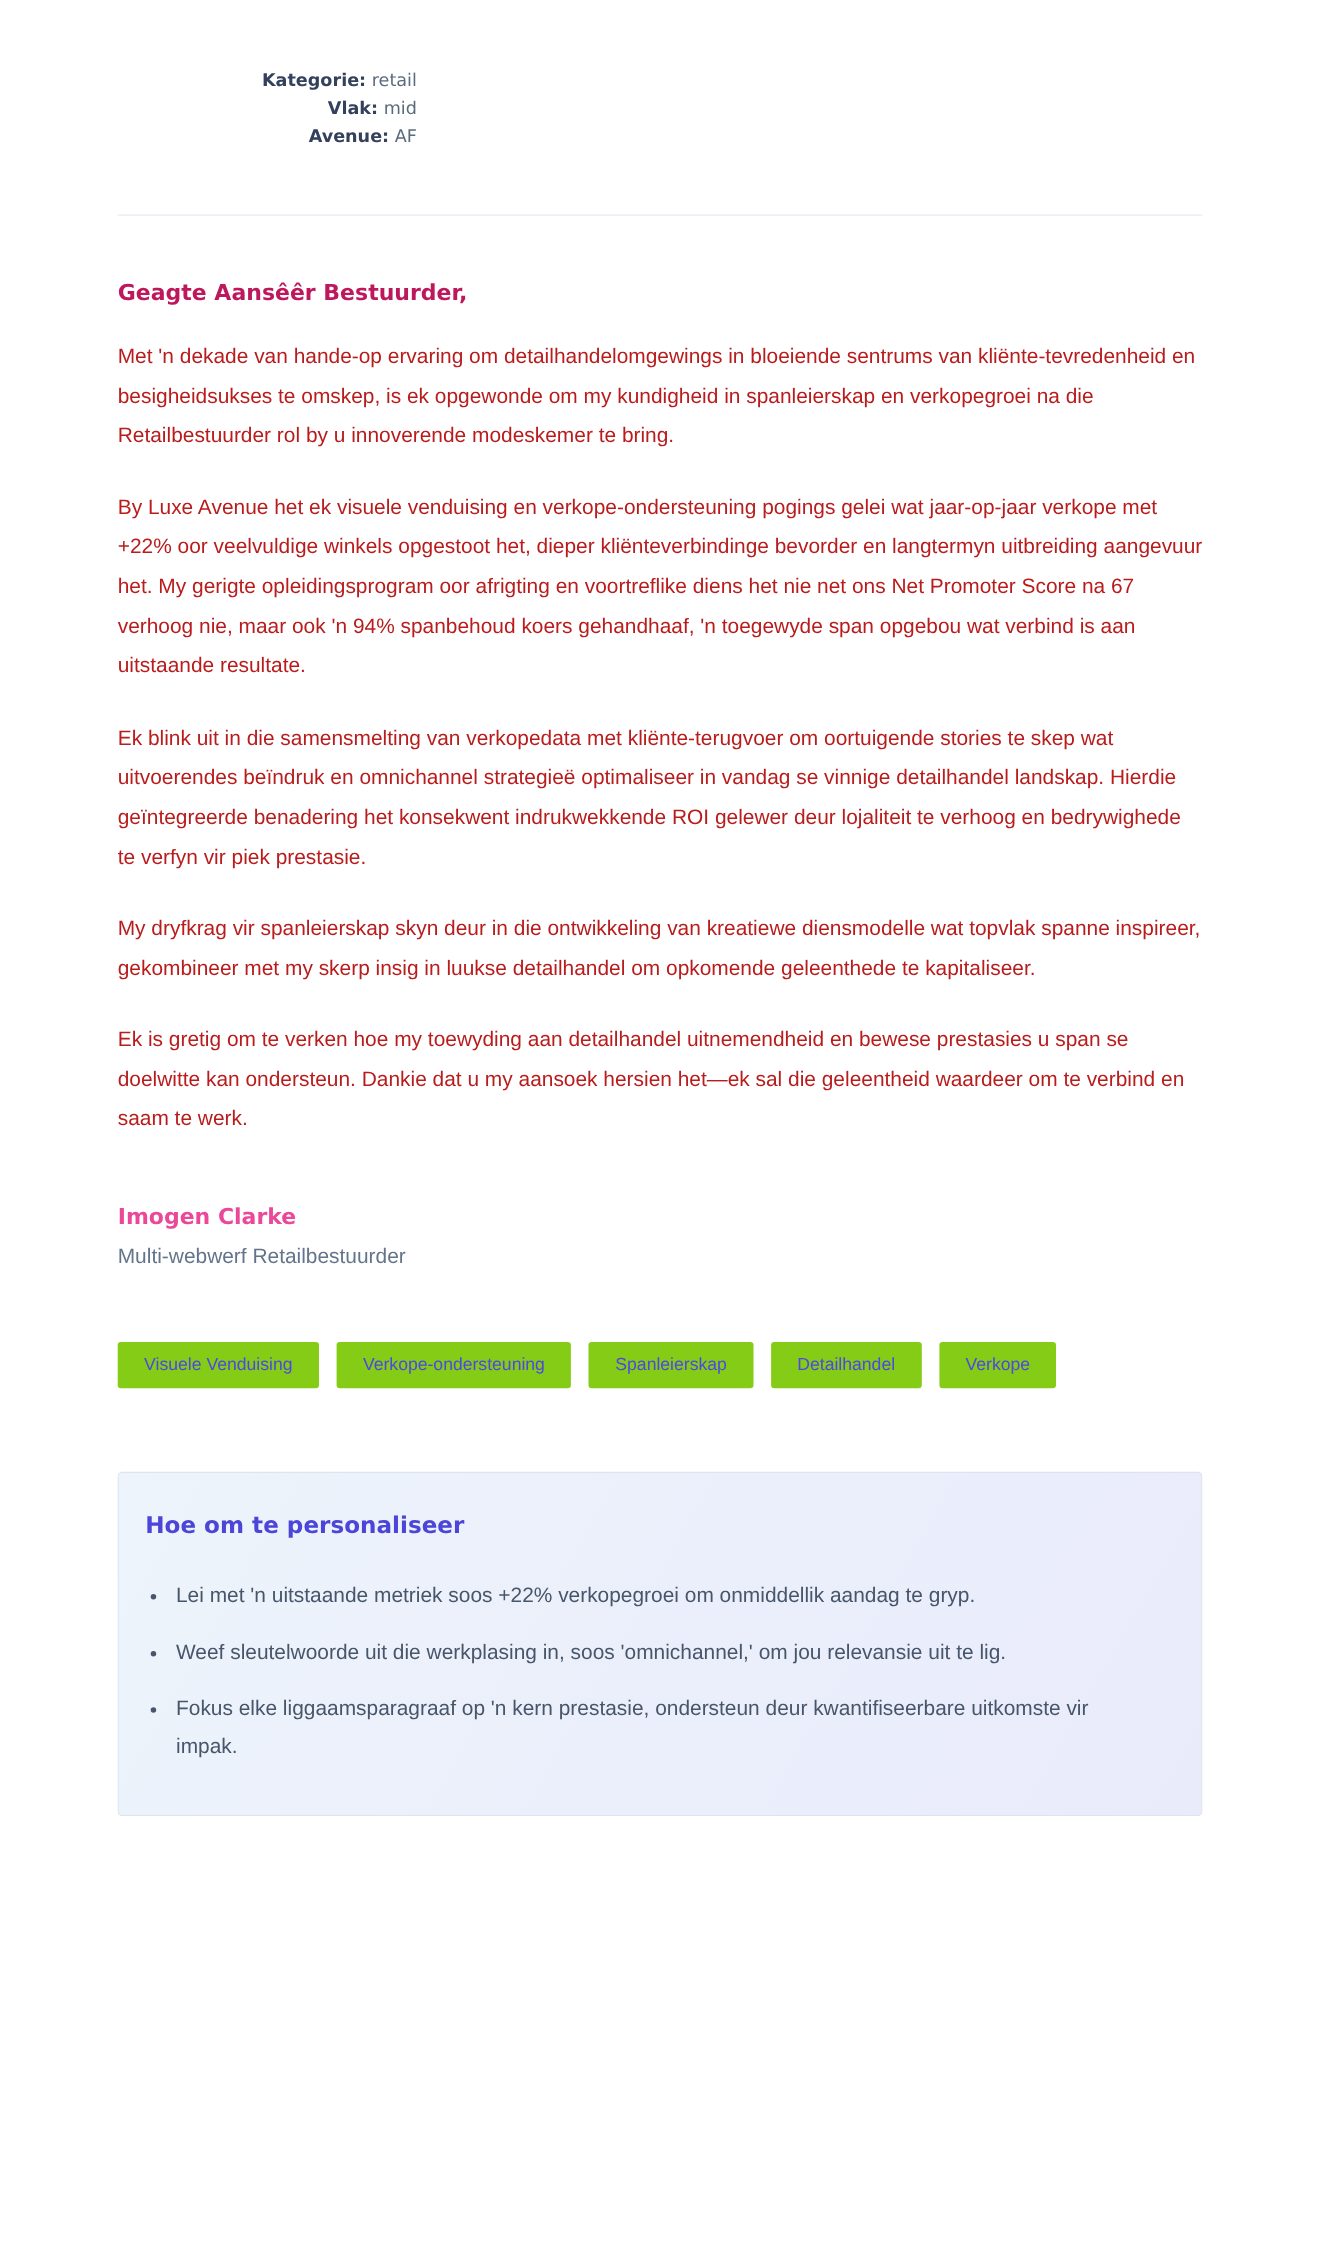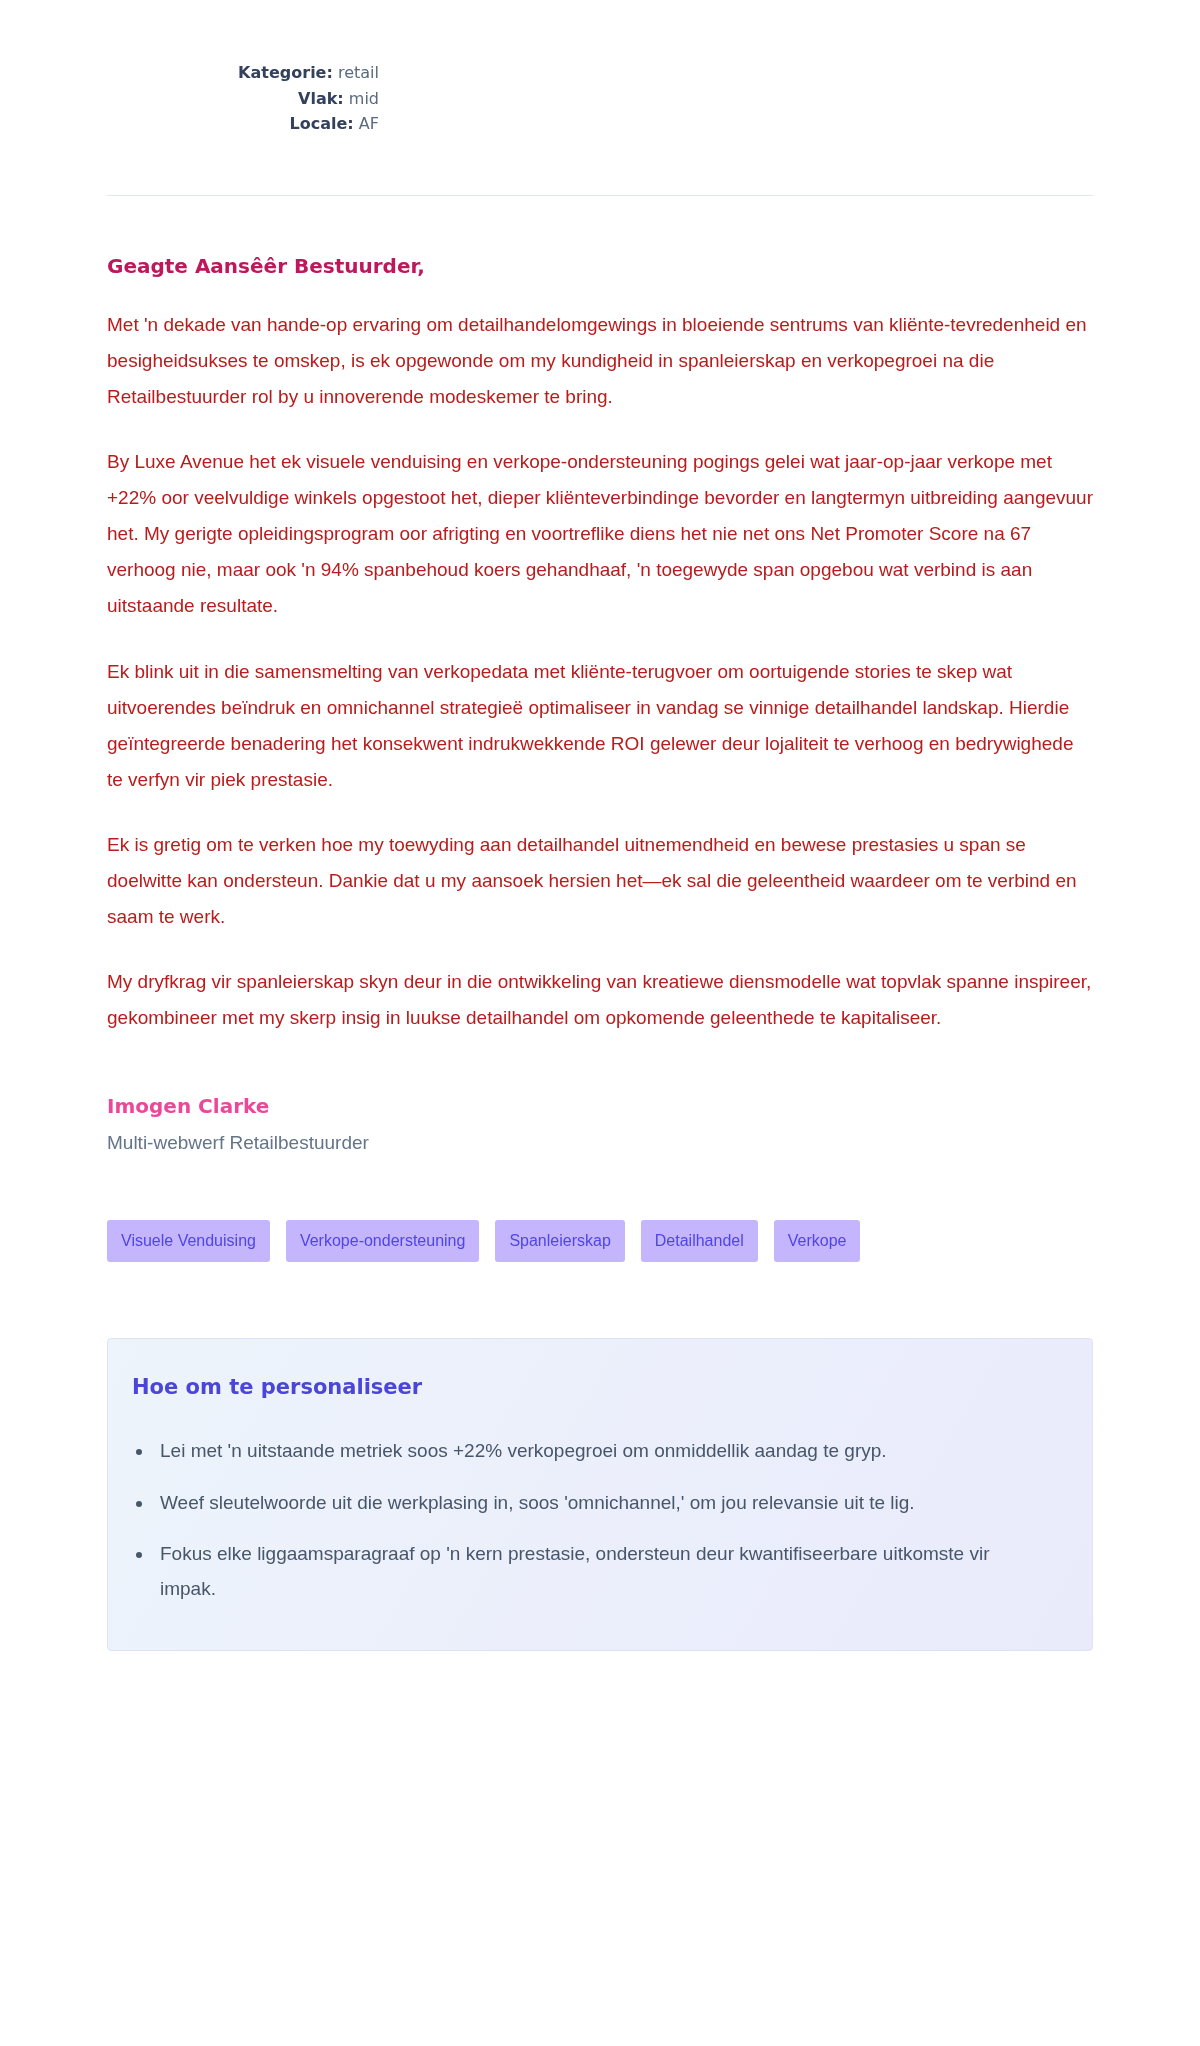--- a/index.html
+++ b/index.html
@@ -79,25 +79,25 @@
   .signature-role {
     margin-top: 14px;
     font-size: 19px;
     color: #64748b;
   }
 
   
   .tags { margin-top: 66px; display: flex; gap: 16px; flex-wrap: wrap; }
   .chip {
     display: inline-block;
-    background: #c4b5fd;
+    background: #84cc16;
     color: #4f46e5;
     font-size: 16px;
     line-height: 1;
-    padding: 13px 14px;
+    padding: 13px 24px;
     border-radius: 3px;
     cursor: pointer;
     white-space: nowrap;
   }
 
   
   .callout {
     margin-top: 76px;
     border: 1px solid #dde4f0;
     border-radius: 4px;
@@ -127,33 +127,33 @@
 </style>
 </head>
 <body>
 
 <div class="container">
 
   <div class="header">
     <div class="header-meta">
       <div><span class="meta-label">Kategorie:</span> <span>retail</span></div>
       <div><span class="meta-label">Vlak:</span> <span>mid</span></div>
-      <div><span class="meta-label">Locale:</span> <span>AF</span></div>
+      <div><span class="meta-label">Avenue:</span> <span>AF</span></div>
     </div>
   </div>
 
   <hr class="divider">
 
   <div class="greeting">Geagte Aansêêr Bestuurder,</div>
 
   <p class="para">Met 'n dekade van hande-op ervaring om detailhandelomgewings in bloeiende sentrums van kliënte-tevredenheid en besigheidsukses te omskep, is ek opgewonde om my kundigheid in spanleierskap en verkopegroei na die Retailbestuurder rol by u innoverende modeskemer te bring.</p>
   <p class="para">By Luxe Avenue het ek visuele venduising en verkope-ondersteuning pogings gelei wat jaar-op-jaar verkope met +22% oor veelvuldige winkels opgestoot het, dieper kliënteverbindinge bevorder en langtermyn uitbreiding aangevuur het. My gerigte opleidingsprogram oor afrigting en voortreflike diens het nie net ons Net Promoter Score na 67 verhoog nie, maar ook 'n 94% spanbehoud koers gehandhaaf, 'n toegewyde span opgebou wat verbind is aan uitstaande resultate.</p>
   <p class="para">Ek blink uit in die samensmelting van verkopedata met kliënte-terugvoer om oortuigende stories te skep wat uitvoerendes beïndruk en omnichannel strategieë optimaliseer in vandag se vinnige detailhandel landskap. Hierdie geïntegreerde benadering het konsekwent indrukwekkende ROI gelewer deur lojaliteit te verhoog en bedrywighede te verfyn vir piek prestasie.</p>
+  <p class="para">My dryfkrag vir spanleierskap skyn deur in die ontwikkeling van kreatiewe diensmodelle wat topvlak spanne inspireer, gekombineer met my skerp insig in luukse detailhandel om opkomende geleenthede te kapitaliseer.</p>
   <p class="para">Ek is gretig om te verken hoe my toewyding aan detailhandel uitnemendheid en bewese prestasies u span se doelwitte kan ondersteun. Dankie dat u my aansoek hersien het—ek sal die geleentheid waardeer om te verbind en saam te werk.</p>
-  <p class="para">My dryfkrag vir spanleierskap skyn deur in die ontwikkeling van kreatiewe diensmodelle wat topvlak spanne inspireer, gekombineer met my skerp insig in luukse detailhandel om opkomende geleenthede te kapitaliseer.</p>
 
   <div class="signature">
     <div class="signature-name">Imogen Clarke</div>
     <div class="signature-role">Multi-webwerf Retailbestuurder</div>
   </div>
 
   <div class="tags">
     <span class="chip">Visuele Venduising</span>
     <span class="chip">Verkope-ondersteuning</span>
     <span class="chip">Spanleierskap</span>

